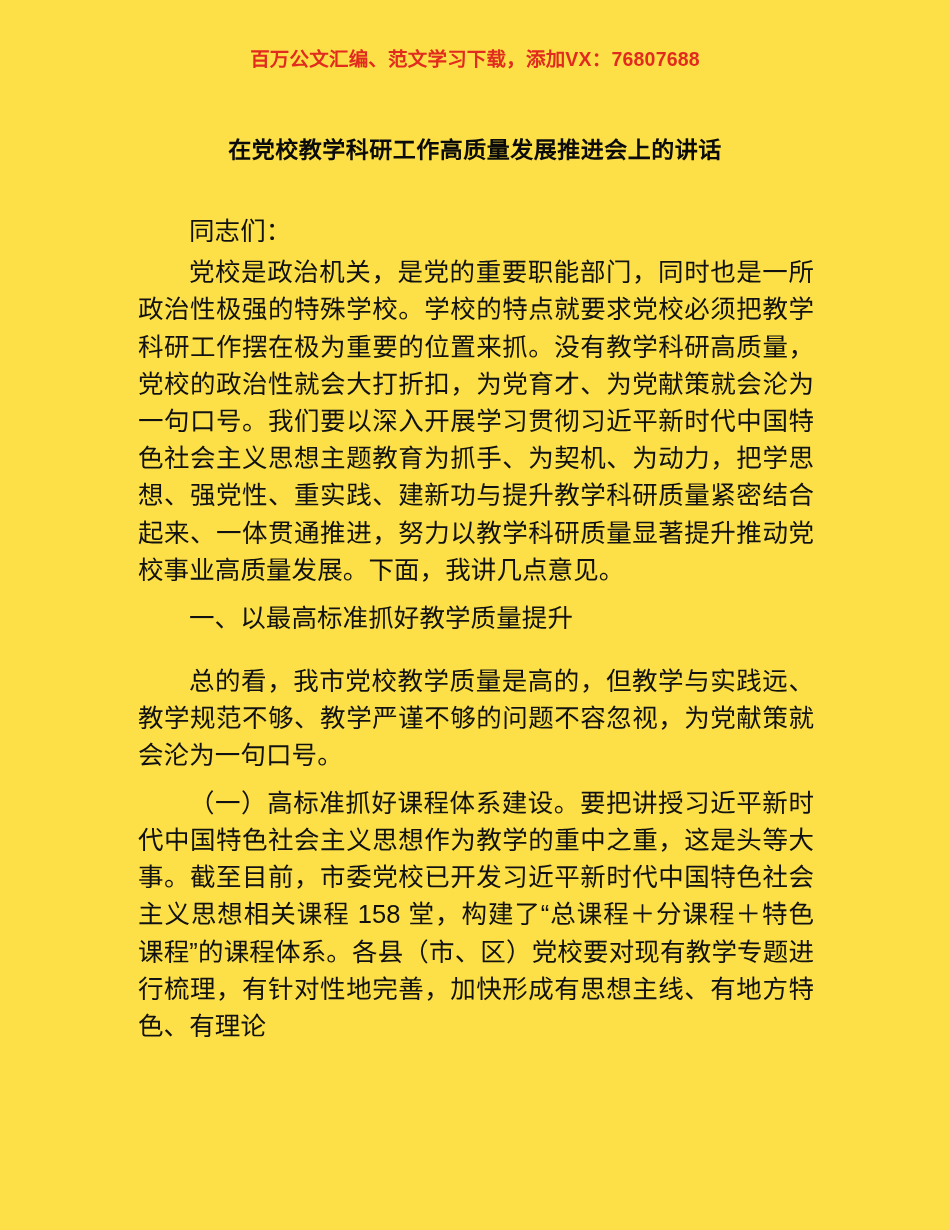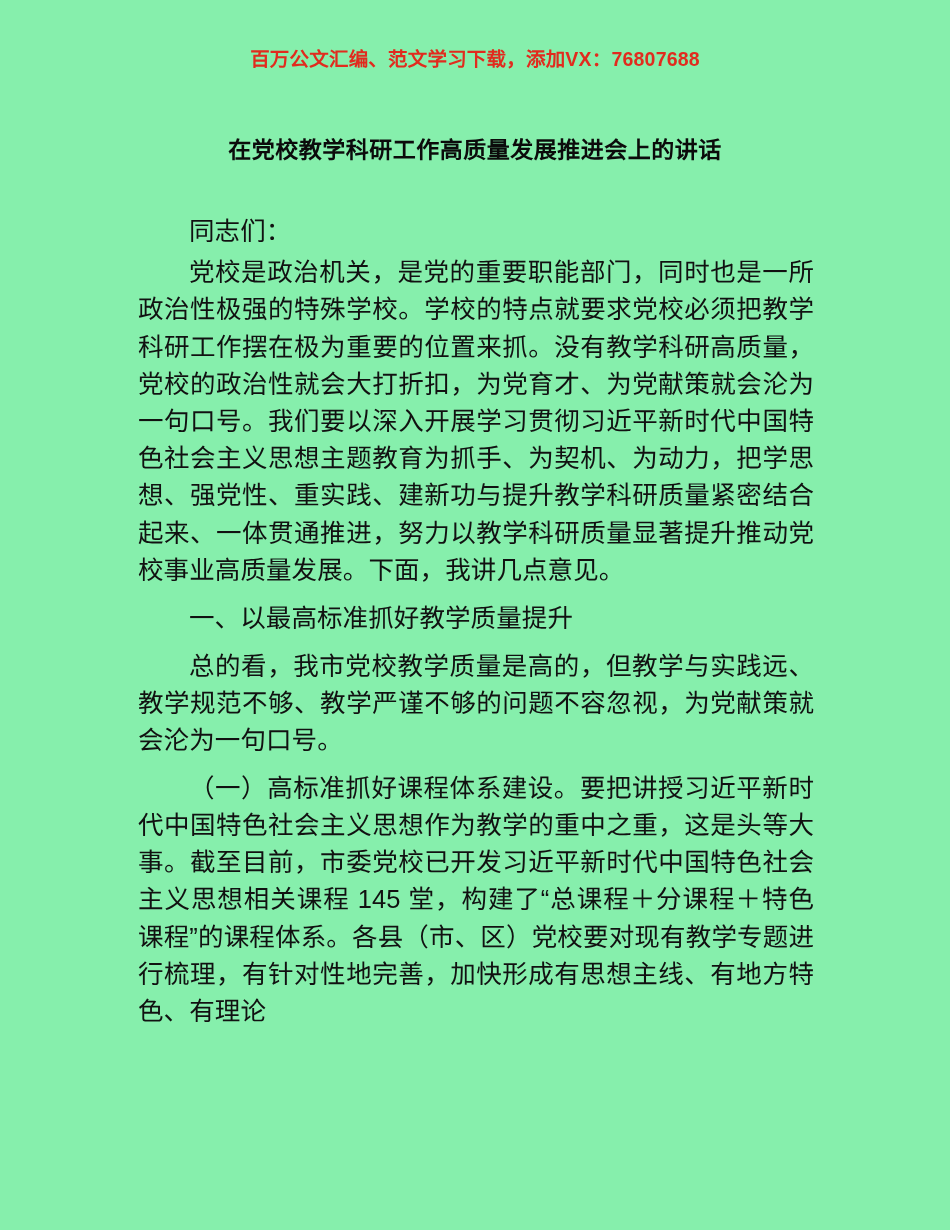--- a/index.html
+++ b/index.html
@@ -5,21 +5,21 @@
 <style>
   html, body {
     margin: 0;
     padding: 0;
     background: #ffffff;
   }
   .page {
     position: relative;
     width: 950px;
     height: 1230px;
-    background: #86efac;
+    background: #fde047;
     margin: 0 auto;
     overflow: hidden;
     font-family: "Liberation Sans", "DejaVu Sans", sans-serif;
     -webkit-font-smoothing: antialiased;
   }
 
   
   .promo-header {
     position: absolute;
     top: 46px;
@@ -69,21 +69,21 @@
   }
   .para.indent {
     text-indent: 2em;
   }
   .para.salutation {
     text-indent: 2em;
     margin-bottom: 4px;
   }
   .para.heading {
     text-indent: 2em;
-    margin-bottom: 11px;
+    margin-bottom: 26px;
   }
   .para.last {
     margin-bottom: 0;
   }
 </style>
 </head>
 <body>
 
 <div class="page">
 
@@ -96,17 +96,17 @@
   <div class="doc-body">
 
     <p class="para salutation">同志们：</p>
 
     <p class="para indent">党校是政治机关，是党的重要职能部门，同时也是一所政治性极强的特殊学校。学校的特点就要求党校必须把教学科研工作摆在极为重要的位置来抓。没有教学科研高质量，党校的政治性就会大打折扣，为党育才、为党献策就会沦为一句口号。我们要以深入开展学习贯彻习近平新时代中国特色社会主义思想主题教育为抓手、为契机、为动力，把学思想、强党性、重实践、建新功与提升教学科研质量紧密结合起来、一体贯通推进，努力以教学科研质量显著提升推动党校事业高质量发展。下面，我讲几点意见。</p>
 
     <p class="para heading">一、以最高标准抓好教学质量提升</p>
 
     <p class="para indent">总的看，我市党校教学质量是高的，但教学与实践远、教学规范不够、教学严谨不够的问题不容忽视，为党献策就会沦为一句口号。</p>
 
-    <p class="para indent last">（一）高标准抓好课程体系建设。要把讲授习近平新时代中国特色社会主义思想作为教学的重中之重，这是头等大事。截至目前，市委党校已开发习近平新时代中国特色社会主义思想相关课程 145 堂，构建了“总课程＋分课程＋特色课程”的课程体系。各县（市、区）党校要对现有教学专题进行梳理，有针对性地完善，加快形成有思想主线、有地方特色、有理论</p>
+    <p class="para indent last">（一）高标准抓好课程体系建设。要把讲授习近平新时代中国特色社会主义思想作为教学的重中之重，这是头等大事。截至目前，市委党校已开发习近平新时代中国特色社会主义思想相关课程 158 堂，构建了“总课程＋分课程＋特色课程”的课程体系。各县（市、区）党校要对现有教学专题进行梳理，有针对性地完善，加快形成有思想主线、有地方特色、有理论</p>
 
   </div>
 
 </div>
 
 </body></html>

